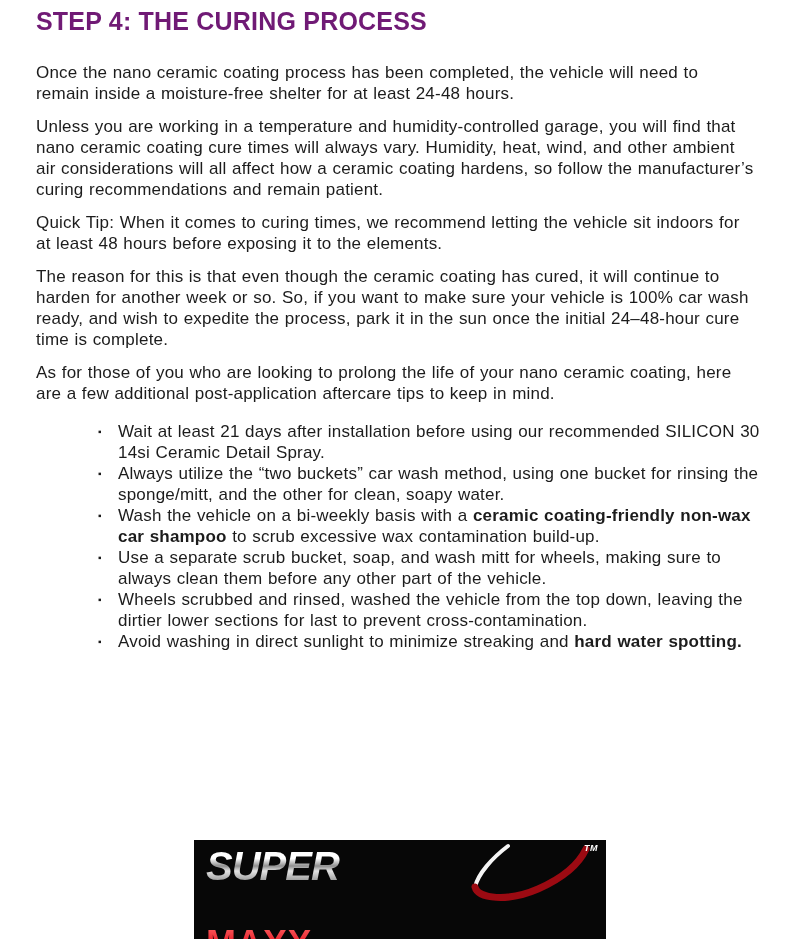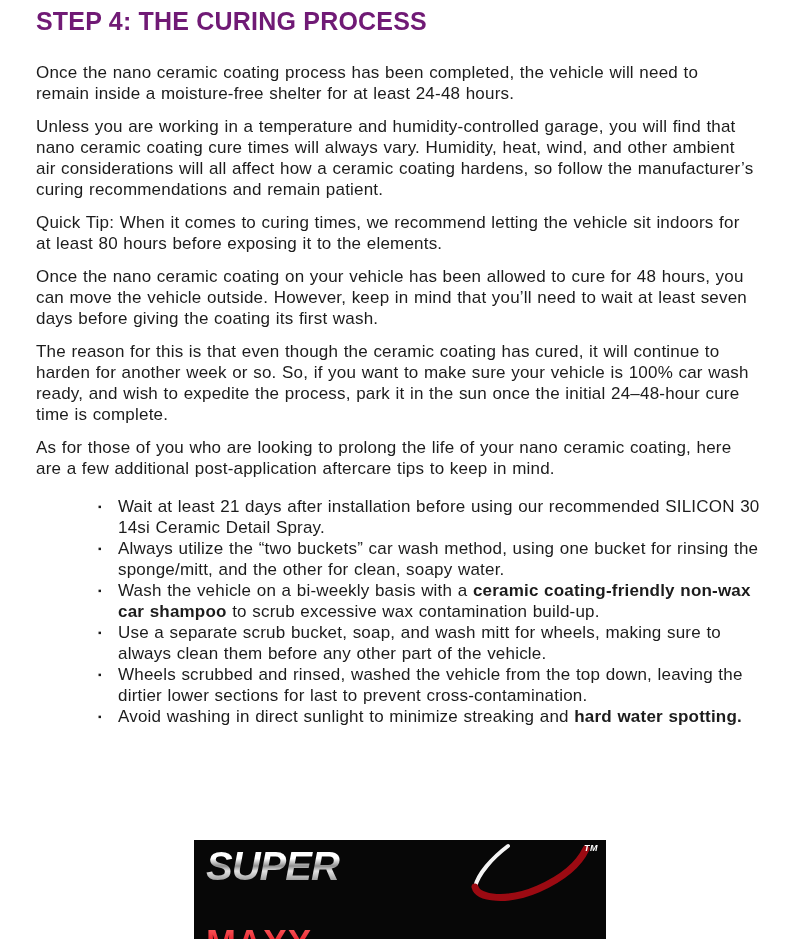--- a/index.html
+++ b/index.html
@@ -120,22 +120,21 @@
 </head>
 <body>
 
 <div class="page">
 
   <h1 class="title">STEP 4: THE CURING PROCESS</h1>
 
   <div id="paragraphs">
       <p class="para"><span>Once the nano ceramic coating process has been completed, the vehicle will need to remain inside a moisture-free shelter for at least 24-48 hours.</span></p>
       <p class="para"><span>Unless you are working in a temperature and humidity-controlled garage, you will find that nano ceramic coating cure times will always vary. Humidity, heat, wind, and other ambient air considerations will all affect how a ceramic coating hardens, so follow the manufacturer’s curing recommendations and remain patient.</span></p>
-      <p class="para"><span>Quick Tip: When it comes to curing times, we recommend letting the vehicle sit indoors for at least 80 hours before exposing it to the elements.</span></p>
-      <p class="para"><span>Once the nano ceramic coating on your vehicle has been allowed to cure for 48 hours, you can move the vehicle outside. However, keep in mind that you’ll need to wait at least seven days before giving the coating its first wash.</span></p>
+      <p class="para"><span>Quick Tip: When it comes to curing times, we recommend letting the vehicle sit indoors for at least 48 hours before exposing it to the elements.</span></p>
       <p class="para"><span>The reason for this is that even though the ceramic coating has cured, it will continue to harden for another week or so. So, if you want to make sure your vehicle is 100% car wash ready, and wish to expedite the process, park it in the sun once the initial 24–48-hour cure time is complete.</span></p>
       <p class="para"><span>As for those of you who are looking to prolong the life of your nano ceramic coating, here are a few additional post-application aftercare tips to keep in mind.</span></p>
     </div>
 
   <ul id="bullet-list" class="tips">
       <li>
         <span class="marker">▪</span>
         <div><span>Wait at least 21 days after installation before using our recommended SILICON 30 14si Ceramic Detail Spray.</span></div>
       </li>
       <li>

